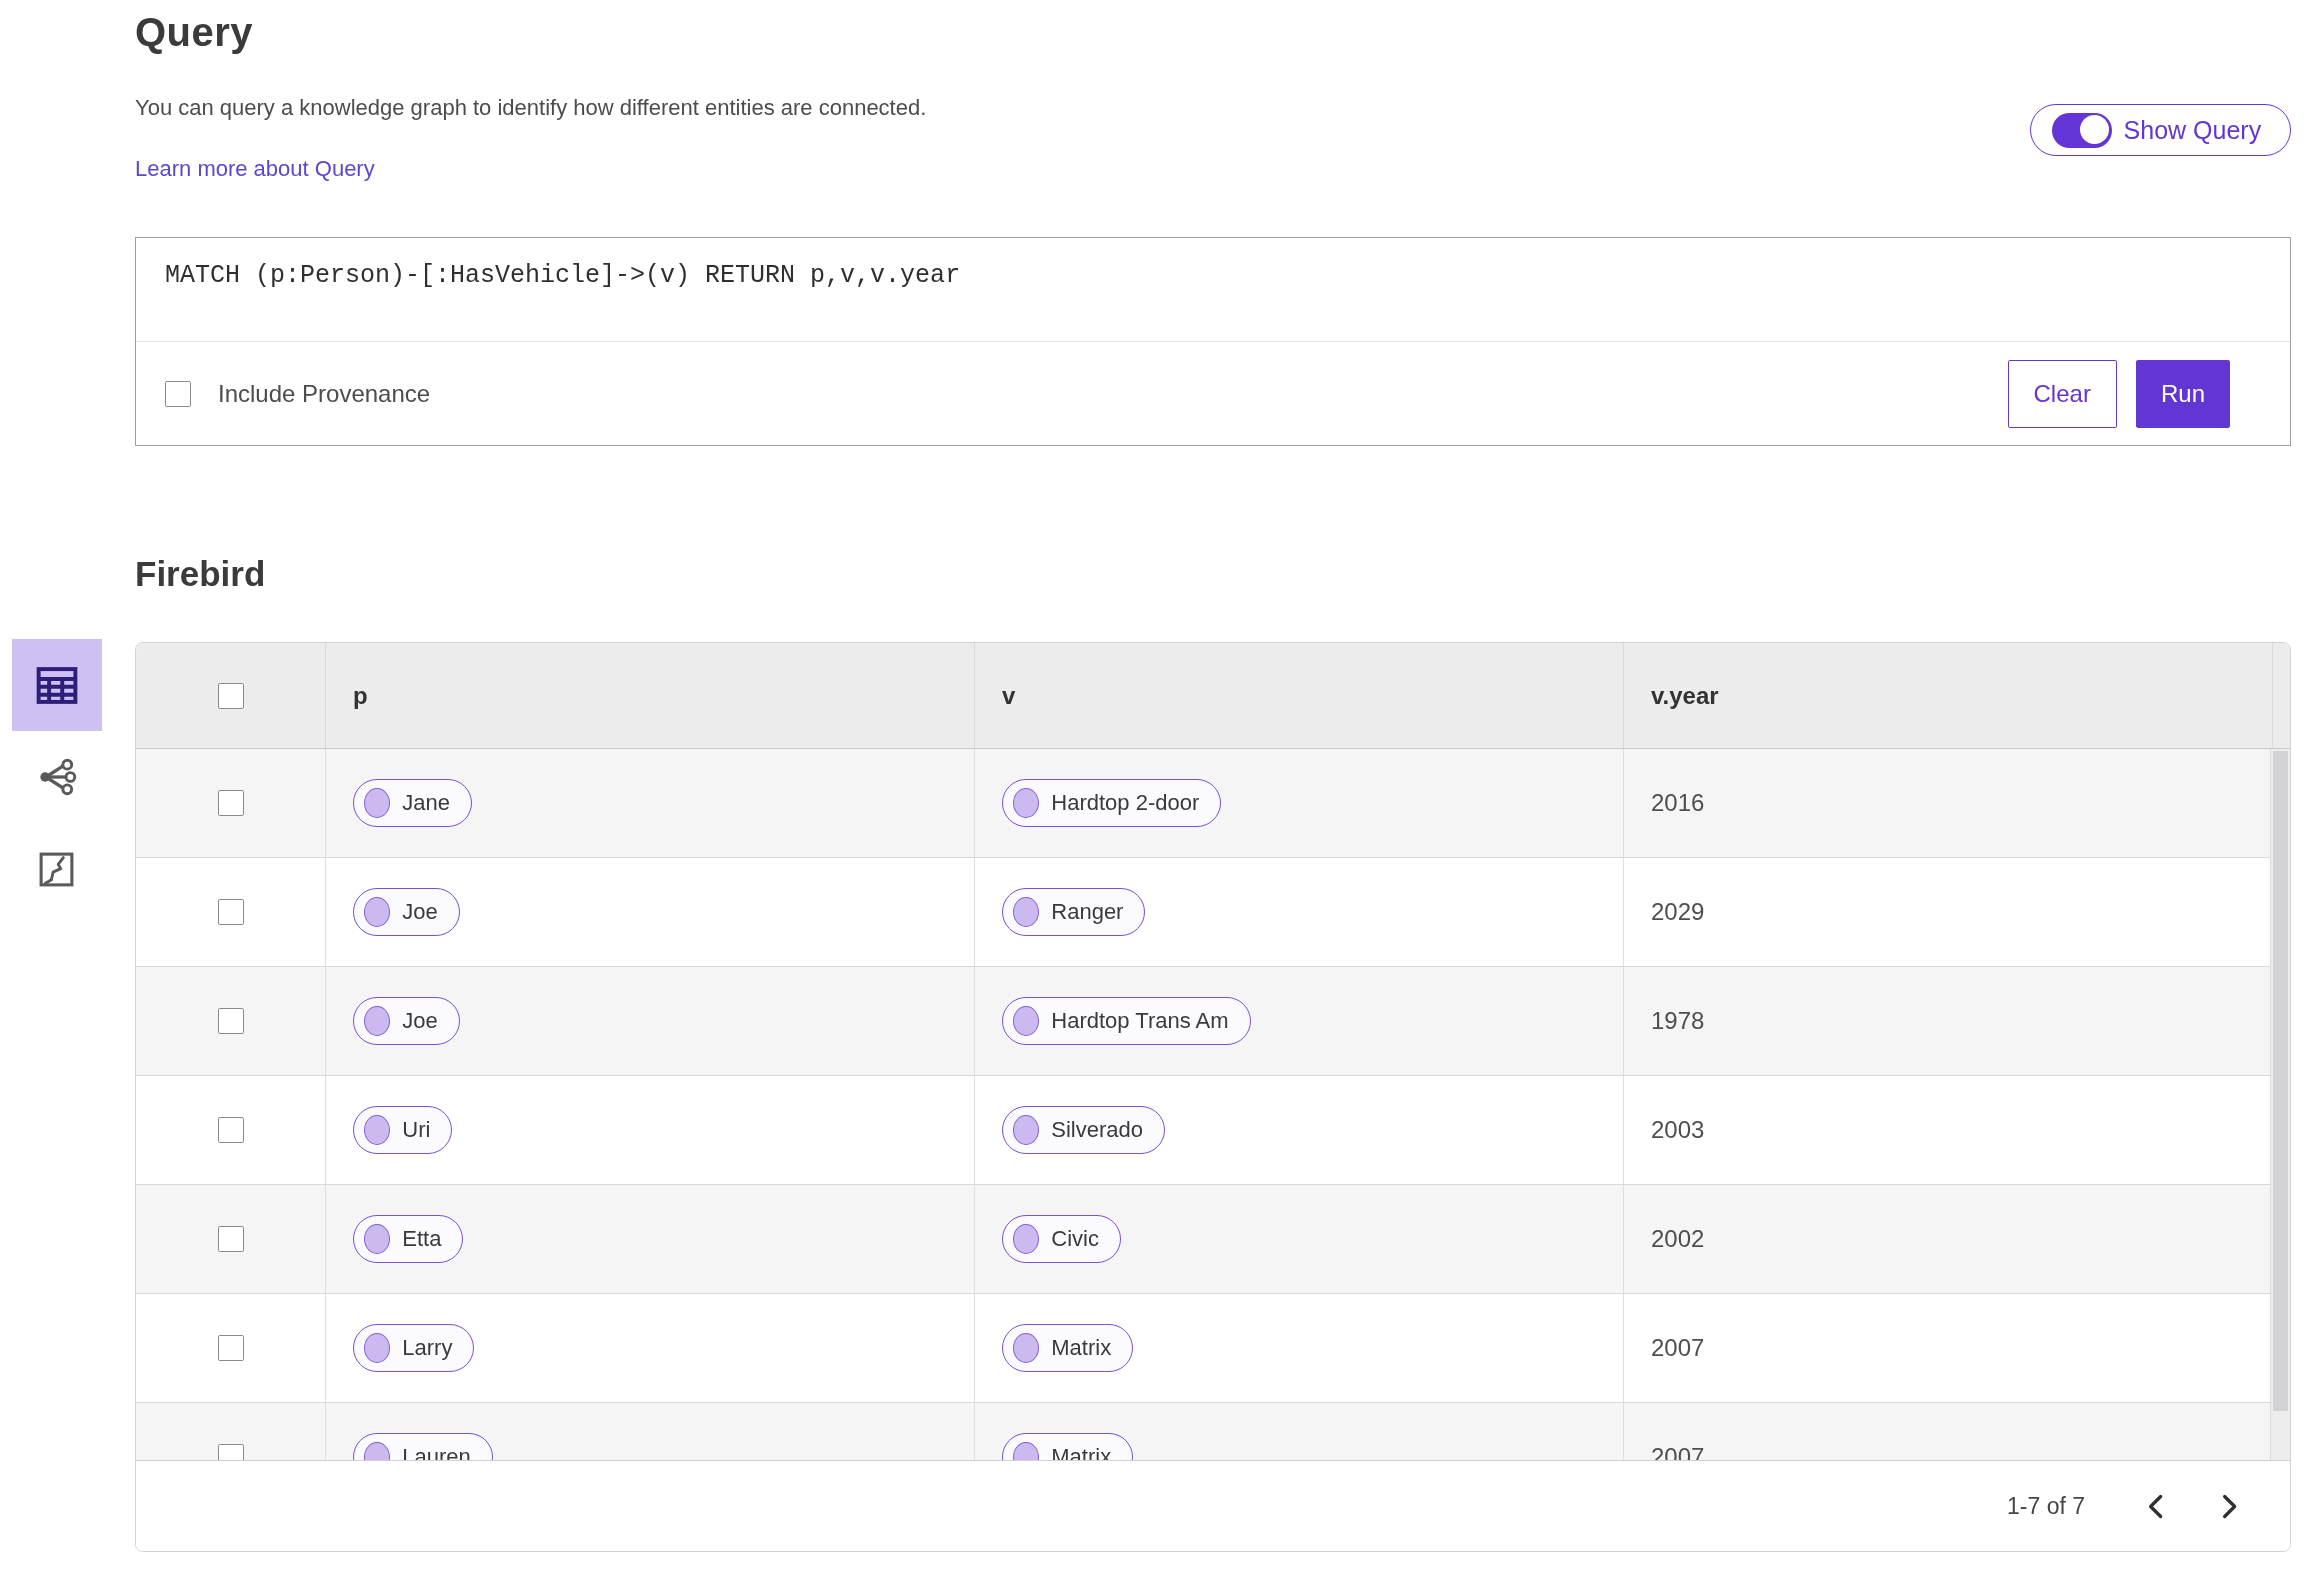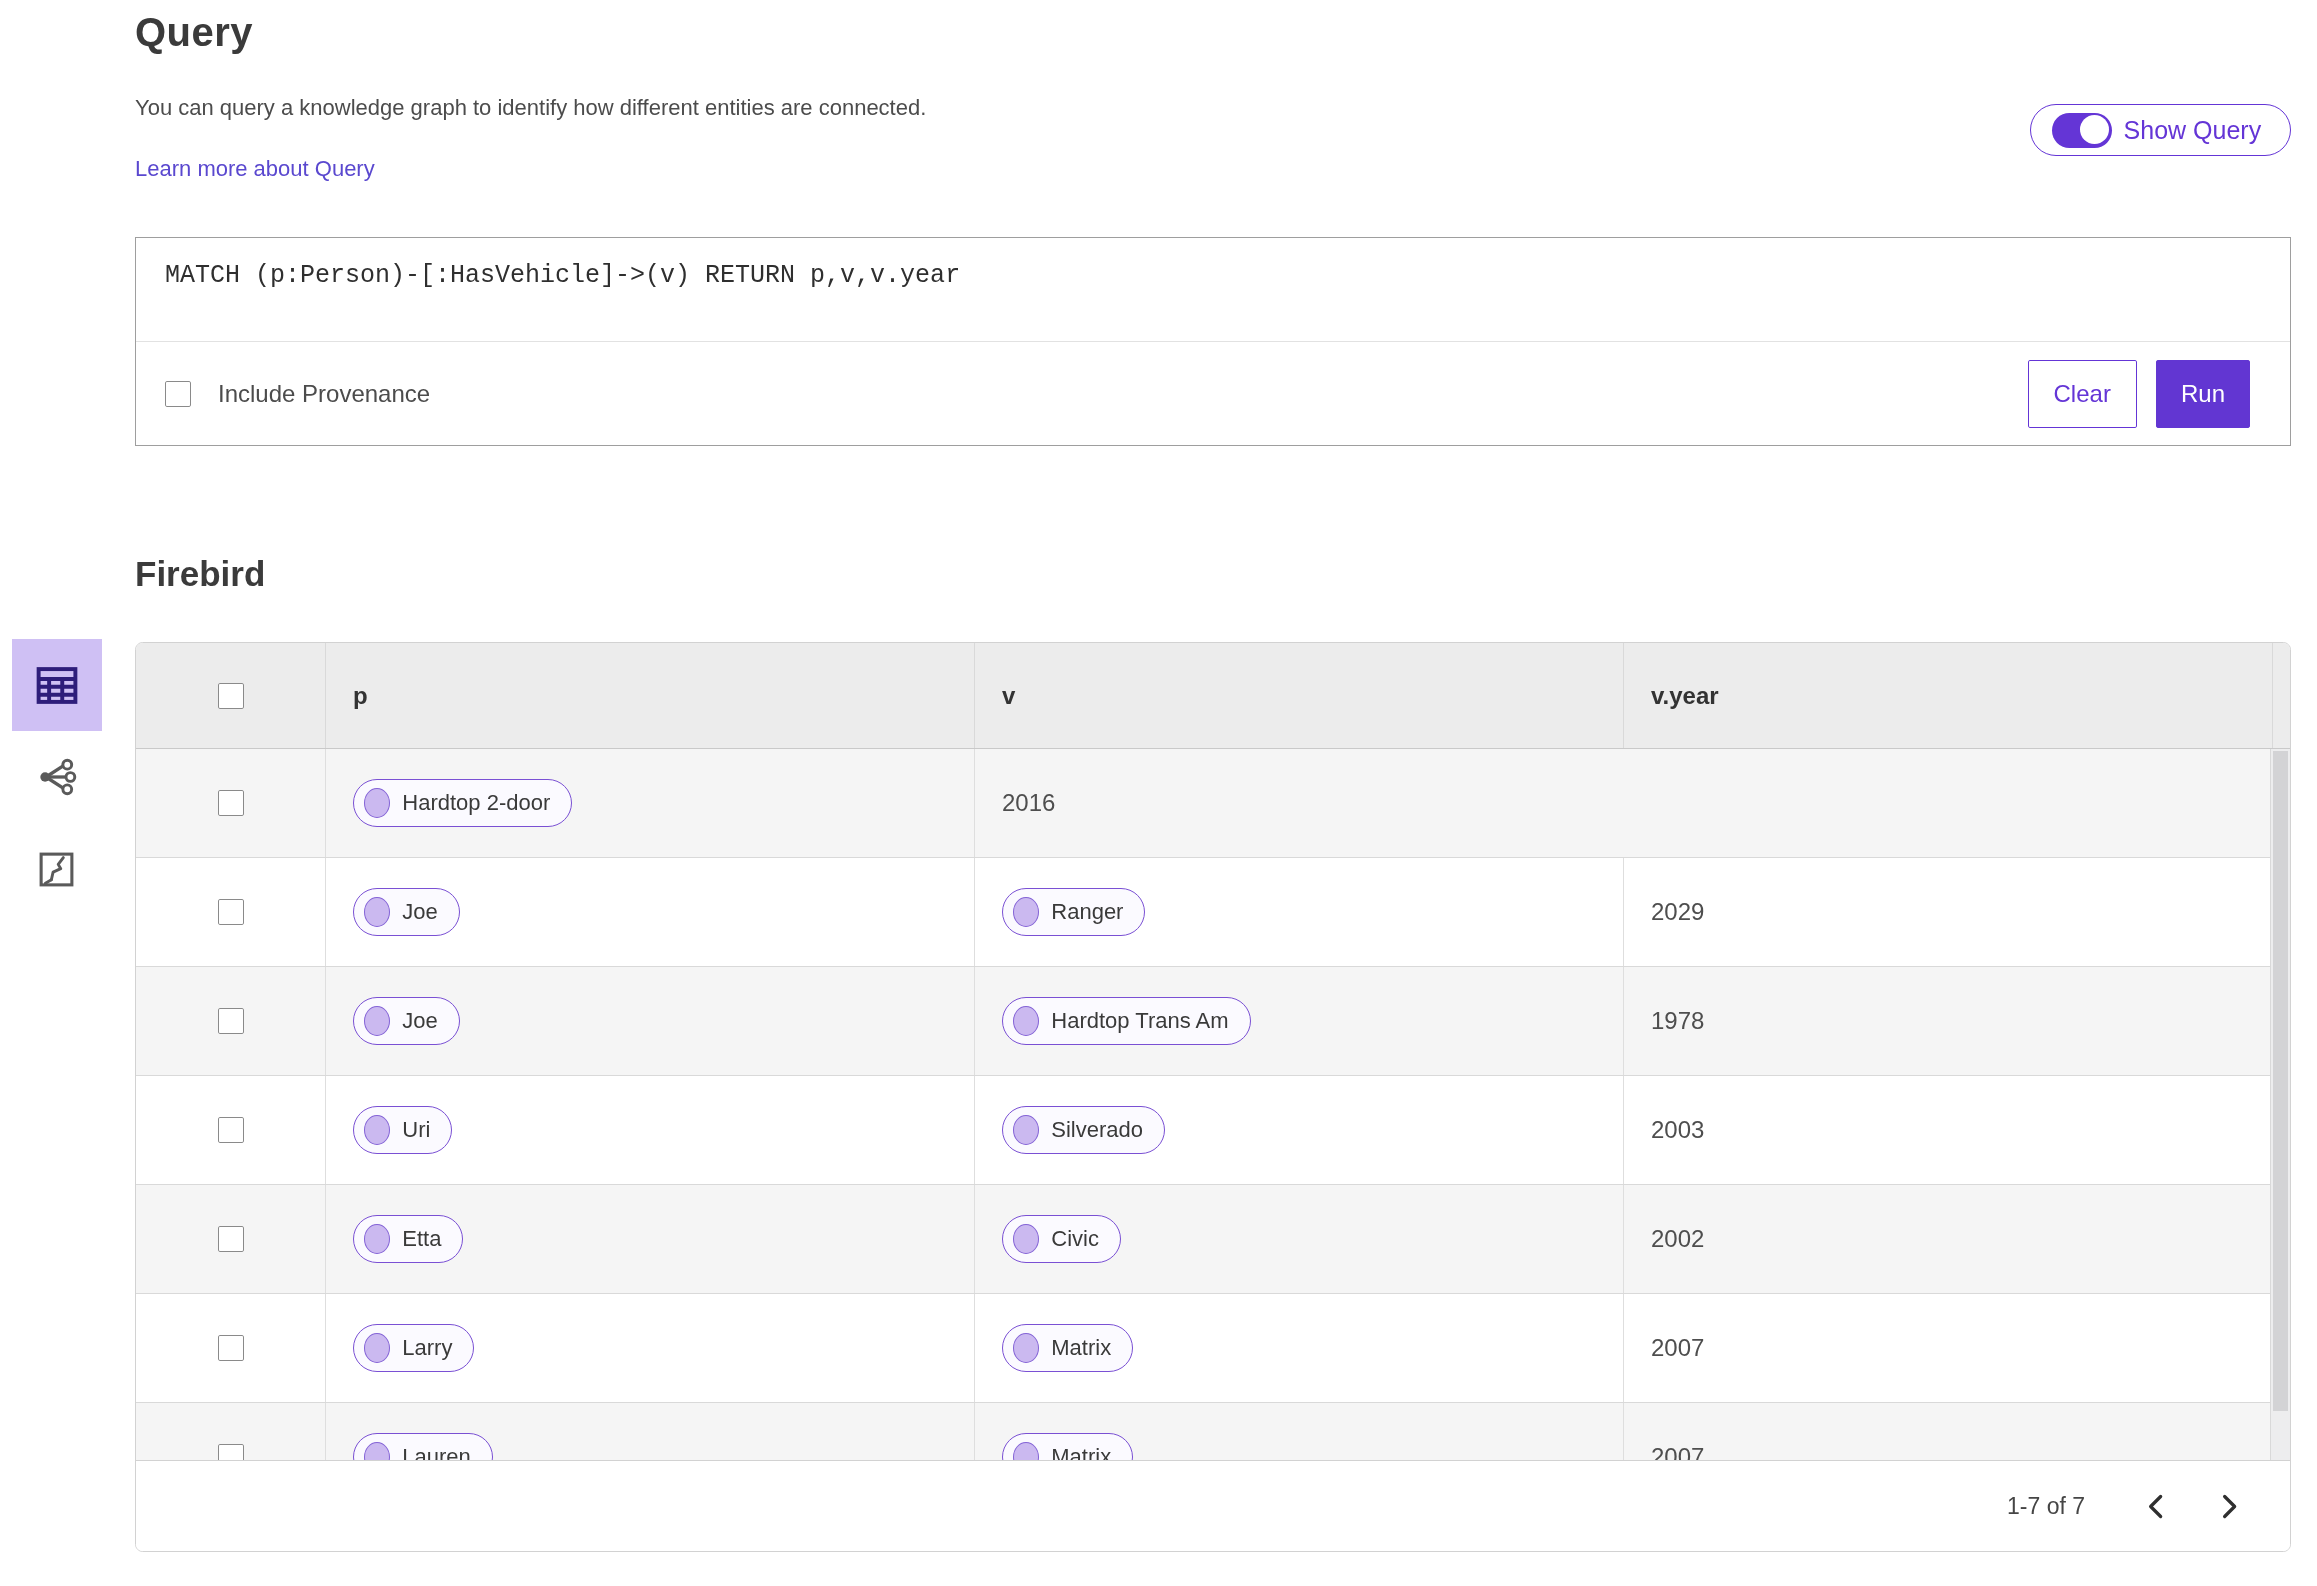--- a/index.html
+++ b/index.html
@@ -24,21 +24,21 @@
     border:1.9px solid #9e9e9e; background:#fff; }
   .query-text { position:absolute; left:0; top:0; right:0; height:169px;
     font-family:"Liberation Mono", monospace; font-size:25px; color:#2f2f2f;
     padding:23px 29px; white-space:pre; overflow:hidden; }
   .resize-handle { position:absolute; right:3.9px; top:145px; }
   .panel-footer { position:absolute; left:0; right:0; bottom:0; height:104px;
     border-top:1.9px solid #e2e2e2; display:flex; align-items:center; background:#fff; }
   .include-prov { display:flex; align-items:center; gap:27px; margin-left:29px; cursor:pointer; }
   .checkbox { width:26px; height:26px; border:1.9px solid #8a8a8a; border-radius:1.9px; background:#fff; flex:0 0 auto; }
   .include-prov .cb-label { font-size:24px; color:#4c4c4c; }
-  .footer-buttons { margin-left:auto; display:flex; align-items:flex-start; gap:19.3px; margin-right:40px; }
+  .footer-buttons { margin-left:auto; display:flex; align-items:flex-start; gap:19.3px; margin-right:60px; }
   .btn { height:68px; display:flex; align-items:center; justify-content:center; font-size:24px; cursor:pointer; border-radius:1.9px; }
   .btn-clear { width:109px; background:#fff; border:1.9px solid #6435d6; color:#6435d6; }
   .btn-run   { width:94px; background:#6236d2; border:1.9px solid #6236d2; color:#fff; }
 
   
   .results-title { position:absolute; left:135px; top:554px; font-size:35px; font-weight:700; color:#3b3b3b; }
 
   
   .view-switcher { position:absolute; left:11.6px; top:639px; width:90px; }
   .view-btn { width:90px; height:92px; display:flex; align-items:center; justify-content:center; background:transparent; border:none; cursor:pointer; }
@@ -155,20 +155,26 @@
 
     <div class="tbody">
       <div class="rows">
           <div class="trow alt">
     <div class="td td-check">
       <span class="checkbox"></span>
     </div>
     <div class="td">
       <span class="pill">
         <span class="dot"></span>
+        <span class="pill-label">Jane</span>
+      </span>
+    </div>
+    <div class="td">
+      <span class="pill">
+        <span class="dot"></span>
         <span class="pill-label">Hardtop 2-door</span>
       </span>
     </div>
     <div class="td td-year">2016</div>
   </div>
           <div class="trow">
     <div class="td td-check">
       <span class="checkbox"></span>
     </div>
     <div class="td">

